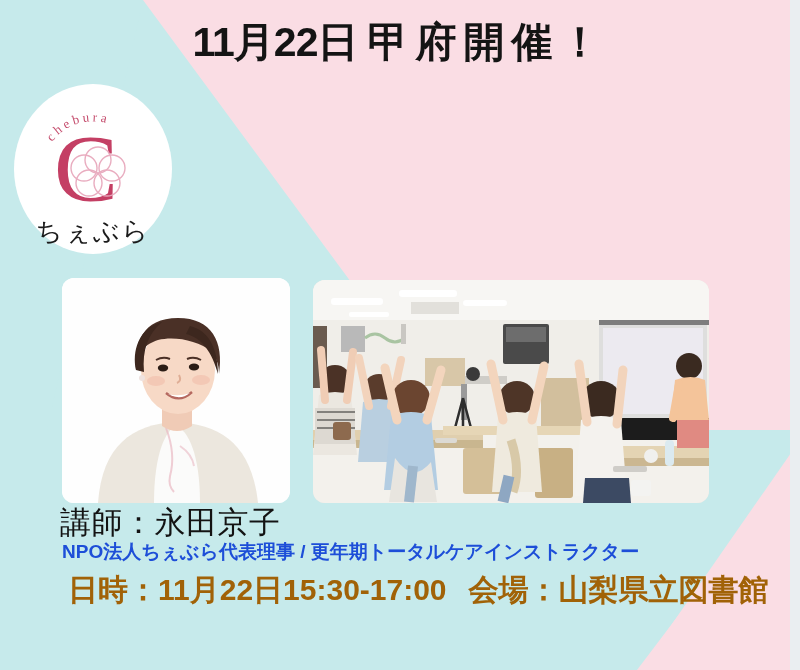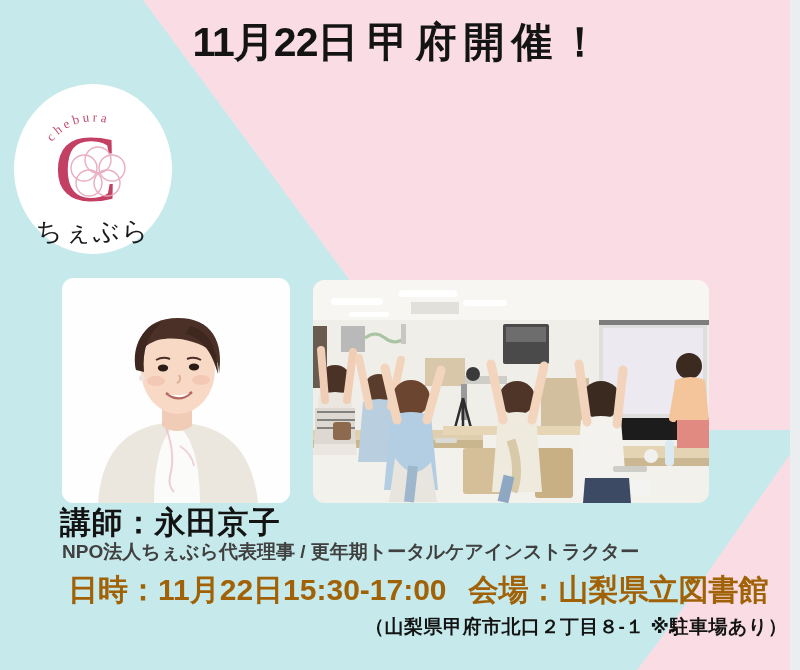--- a/index.html
+++ b/index.html
@@ -82,26 +82,26 @@
   }
   .photo-class{
     left:313px;top:280px;width:396px;height:223px;
     background:#e9e6e1;
   }
   .photo svg{display:block;width:100%;height:100%;}
 
   
   .speaker{
     position:absolute;left:60px;top:502px;
-    font-size:31px;font-weight:700;color:#131313;
+    font-size:31px;font-weight:400;color:#131313;
     letter-spacing:0.5px;white-space:nowrap;
   }
   .speaker-sub{
     position:absolute;left:62px;top:539px;
-    font-size:19px;font-weight:700;color:#404040;
+    font-size:19px;font-weight:700;color:#1d4ed8;
     letter-spacing:0px;white-space:nowrap;
   }
   .datetime{
     position:absolute;left:68px;top:570px;
     font-size:30px;font-weight:700;color:#a16207;
     letter-spacing:0px;white-space:nowrap;
   }
   .datetime .gap{display:inline-block;width:22px;}
   .address{
     position:absolute;left:365px;top:614px;
@@ -288,15 +288,14 @@
       <path d="M52 58 q10 -8 20 0 q10 8 20 0" stroke="#a9c4a2" stroke-width="3" fill="none"></path>
       <rect x="88" y="44" width="5" height="20" fill="#c9c7c2"></rect>
     </svg>
   </div>
 
   <div class="speaker">講師：永田京子</div>
   <div class="speaker-sub">NPO法人ちぇぶら代表理事 / 更年期トータルケアインストラクター</div>
   <div class="datetime">
     <span>日時：11月22日15:30-17:00</span><span class="gap"></span><span>会場：山梨県立図書館</span>
   </div>
-  <div class="address">（山梨県甲府市北口２丁目８-１ ※駐車場あり）</div>
 
 </div>
 
 </body></html>

